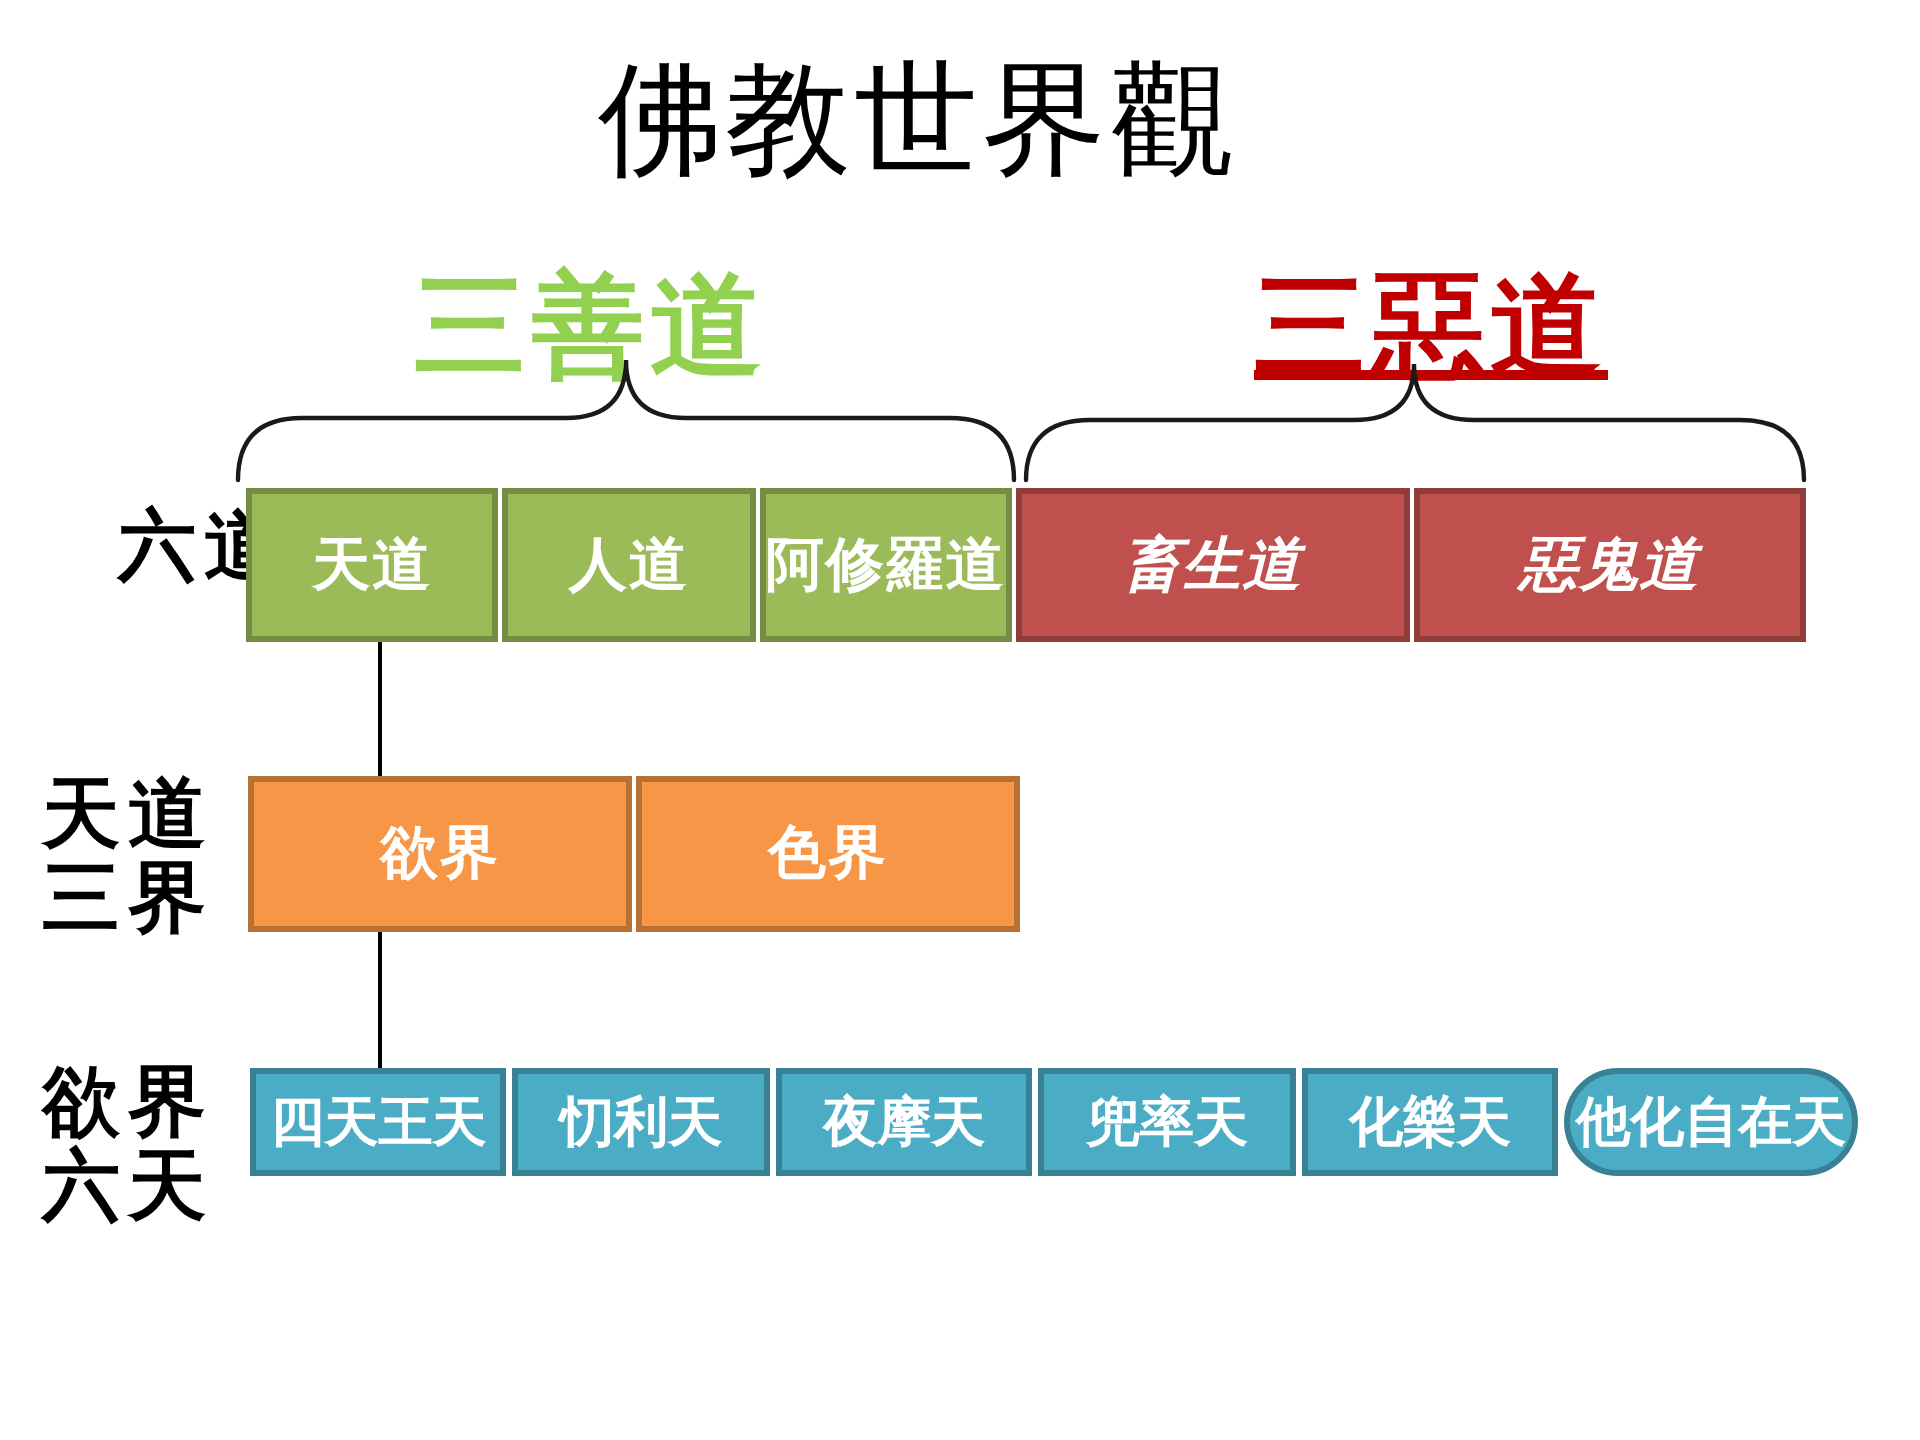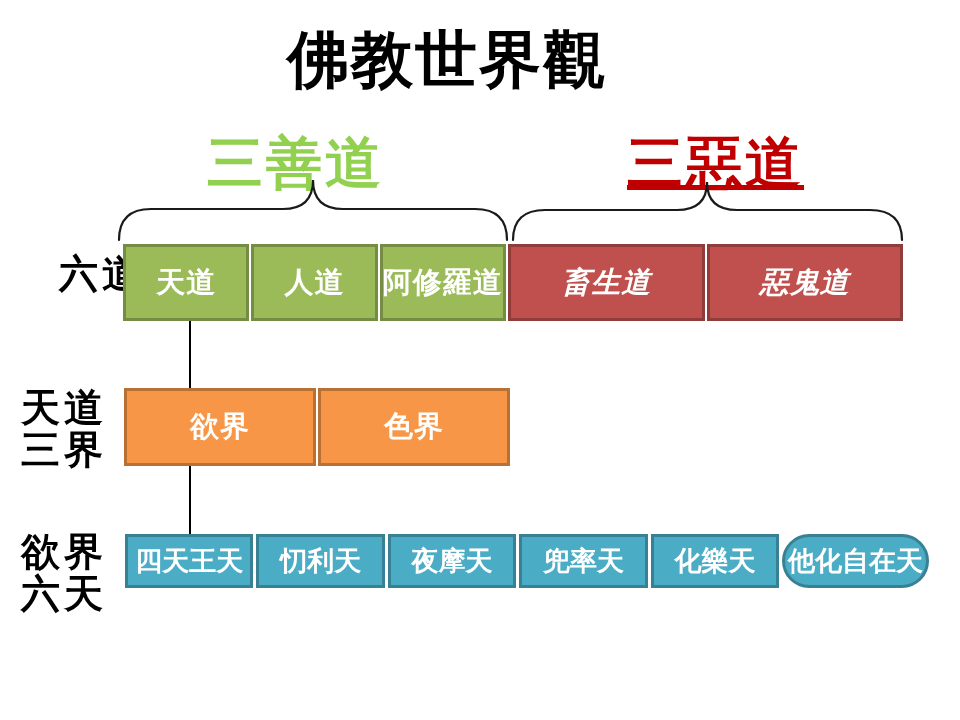--- a/index.html
+++ b/index.html
@@ -5,23 +5,23 @@
   html,body{margin:0;padding:0;}
   #slide{
     position:relative;
     width:960px;height:720px;
     background:#ffffff;
     overflow:hidden;
     font-family:"DejaVu Serif","Liberation Serif",serif;
   }
   
   .page-title{
-    position:absolute;left:0;top:18px;width:894px;
+    position:absolute;left:12px;top:18px;width:894px;
     text-align:center;
-    font-size:62px;font-weight:bold;color:#000;
+    font-size:62px;font-weight:normal;color:#000;
     letter-spacing:2px;
   }
   .legend-label{
     position:absolute;top:126px;width:220px;
     text-align:left;
     font-size:56px;font-weight:bold;
     letter-spacing:3px;
   }
   .legend-good{left:207px;color:var(--good-label-color,#92D050);}
   .legend-evil{left:627px;color:var(--evil-label-color,#C00000);text-decoration:underline;}

